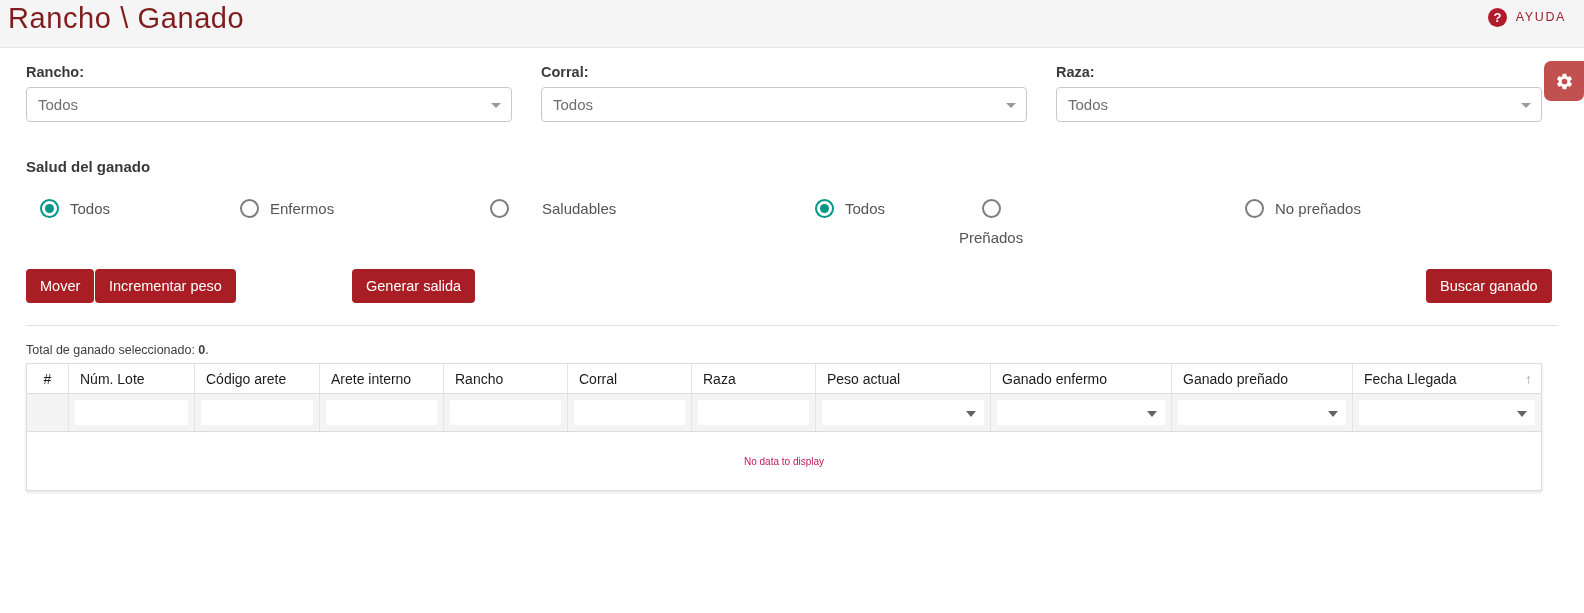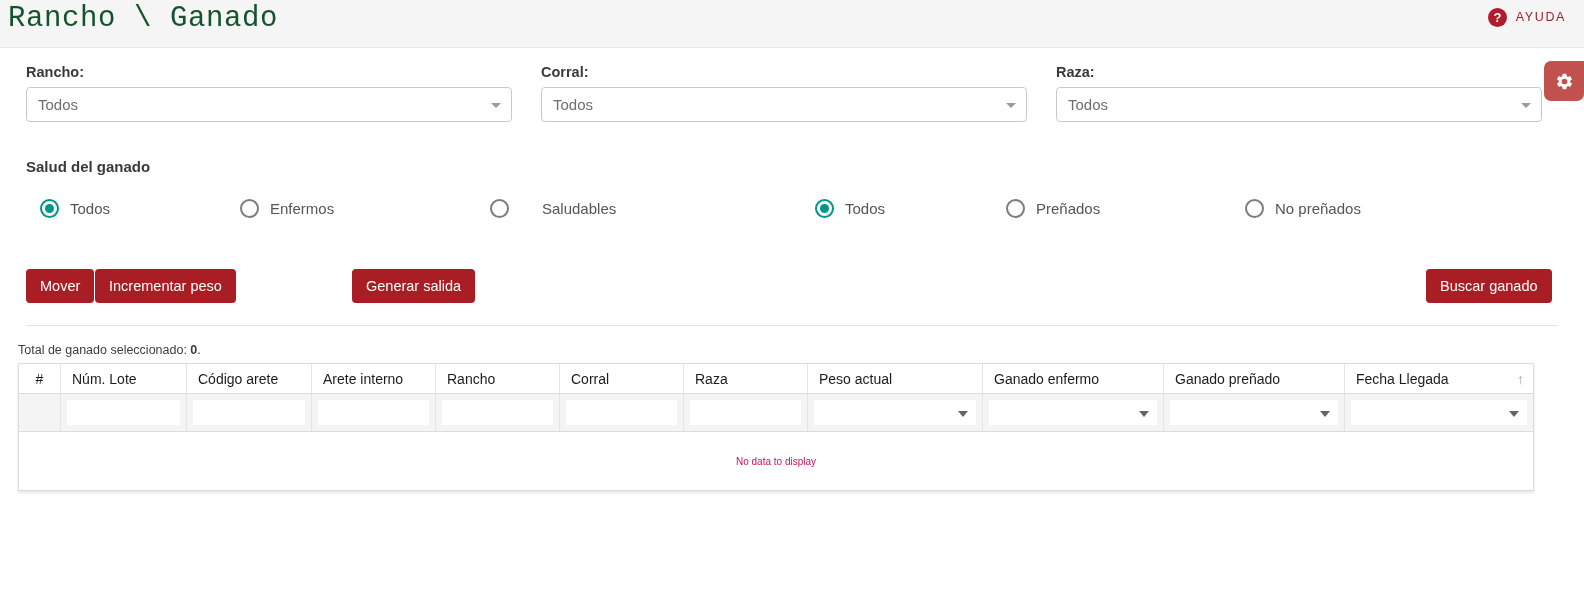--- a/index.html
+++ b/index.html
@@ -16,24 +16,23 @@
     position: relative;
     height: 48px;
     background: #f5f5f5;
     border-bottom: 1px solid #e6e6e6;
   }
   .page-title {
     position: absolute;
     left: 8px; top: 2px;
     font-size: 29px;
     font-weight: 400;
-    color: #14532d;
+    color: #7f1d1d;
     letter-spacing: 0.6px;
     white-space: nowrap;
-    font-family: Liberation Mono, monospace;
   }
   .help-wrap {
     position: absolute;
     right: 18px; top: 0px;
     height: 34px;
     display: flex;
     align-items: center;
     gap: 9px;
   }
   .help-icon {
@@ -185,21 +184,21 @@
     line-height: 34px;
   }
   .divider {
     margin: 22px 26px 0 26px;
     height: 1px;
     background: #e2e2e2;
   }
 
   
   .table-wrap {
-    padding: 0 18px;
+    padding: 0 26px;
     margin-top: 17px;
   }
   .total-line {
     font-size: 12.5px;
     color: #3c3c3c;
     margin-bottom: 6px;
   }
   .total-line b { font-weight: bold; }
 
   .grid {
@@ -349,21 +348,21 @@
     <label class="radio-item" style="left:464px;gap:33px;">
       <span class="radio"></span>
       <span class="radio-label">Saludables</span>
     </label>
 
     <label class="radio-item" style="left:789px;">
       <span class="radio on"></span>
       <span class="radio-label">Todos</span>
     </label>
 
-    <label class="radio-item" style="left:980px;">
+    <label class="radio-item" style="left:933px;flex-direction:column;">
       <span class="radio"></span>
       <span class="radio-label">Preñados</span>
     </label>
 
     <label class="radio-item" style="left:1219px;">
       <span class="radio"></span>
       <span class="radio-label">No preñados</span>
     </label>
 
   </div>

